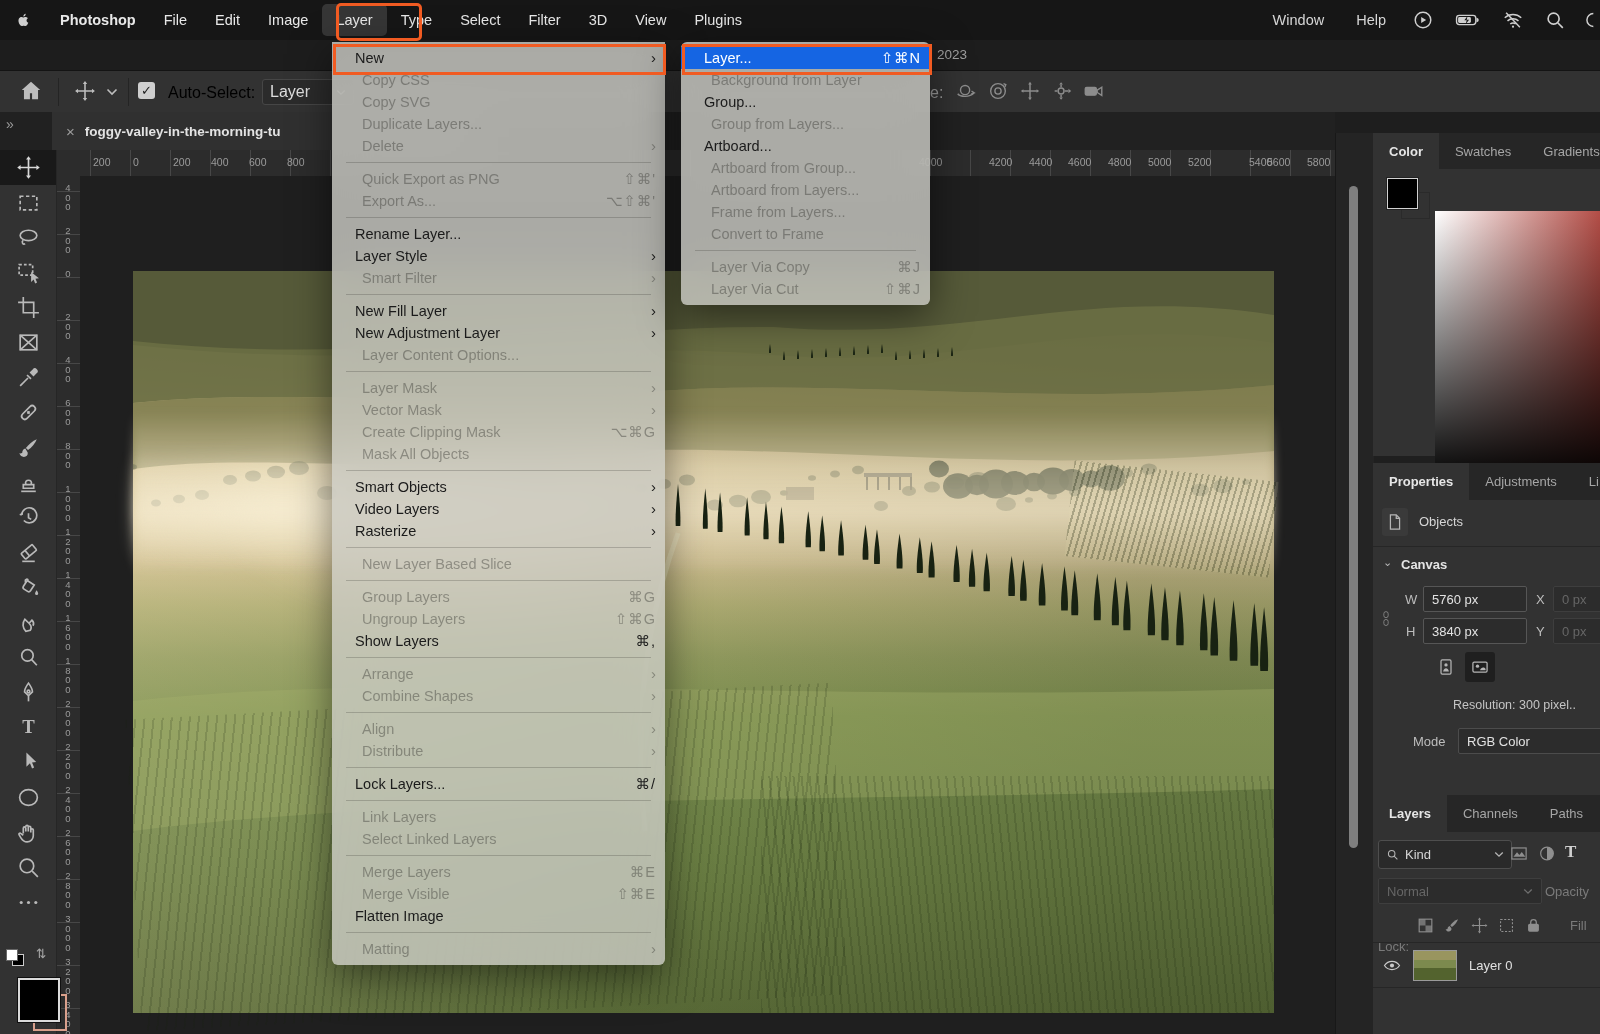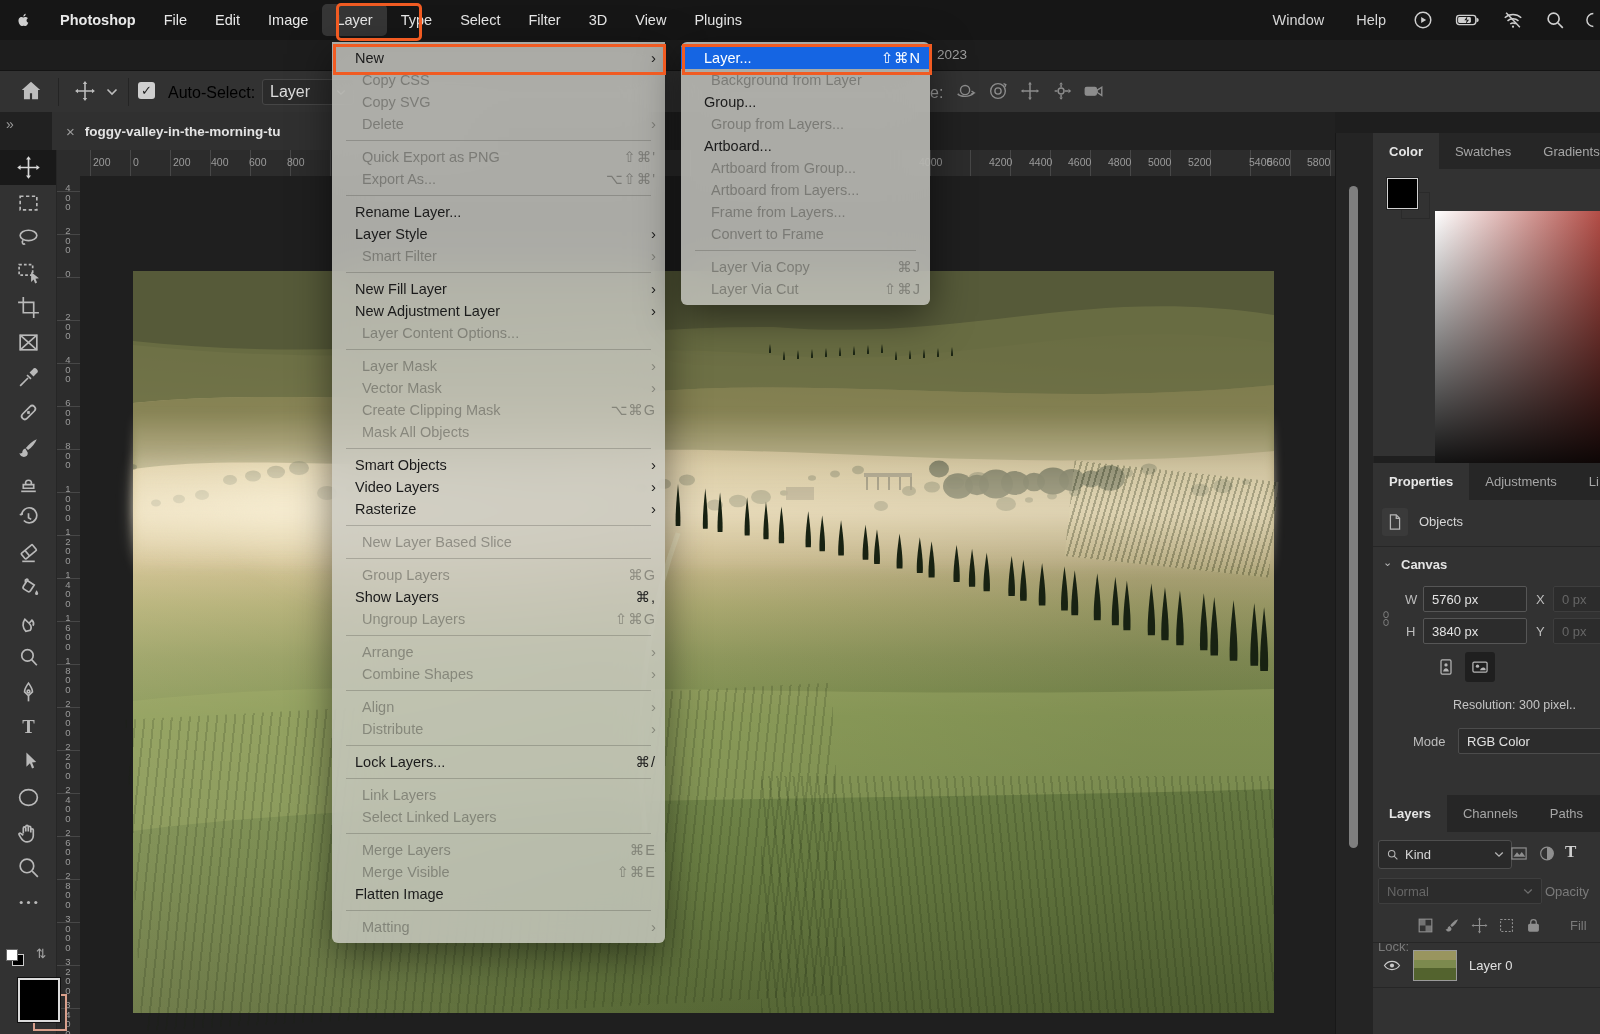--- a/index.html
+++ b/index.html
@@ -769,20 +769,23 @@
       <span class="lab">New</span>
       <span class="arr">›</span>
     </div>
     <div class="menu-item disabled">
       <span class="lab">Copy CSS</span>
     </div>
     <div class="menu-item disabled">
       <span class="lab">Copy SVG</span>
     </div>
     <div class="menu-item disabled">
+      <span class="lab">Duplicate Layers...</span>
+    </div>
+    <div class="menu-item disabled">
       <span class="lab">Delete</span>
       <span class="arr">›</span>
     </div>
     <div class="menu-sep"></div>
     <div class="menu-item disabled">
       <span class="lab">Quick Export as PNG</span>
       <span class="sc">⇧⌘'</span>
     </div>
     <div class="menu-item disabled">
       <span class="lab">Export As...</span>
@@ -843,27 +846,27 @@
     </div>
     <div class="menu-sep"></div>
     <div class="menu-item disabled">
       <span class="lab">New Layer Based Slice</span>
     </div>
     <div class="menu-sep"></div>
     <div class="menu-item disabled">
       <span class="lab">Group Layers</span>
       <span class="sc">⌘G</span>
     </div>
+    <div class="menu-item disabled">
+      <span class="lab">Ungroup Layers</span>
+      <span class="sc">⇧⌘G</span>
+    </div>
     <div class="menu-item enabled">
       <span class="lab">Show Layers</span>
       <span class="sc">⌘,</span>
-    </div>
-    <div class="menu-item disabled">
-      <span class="lab">Ungroup Layers</span>
-      <span class="sc">⇧⌘G</span>
     </div>
     <div class="menu-sep"></div>
     <div class="menu-item disabled">
       <span class="lab">Arrange</span>
       <span class="arr">›</span>
     </div>
     <div class="menu-item disabled">
       <span class="lab">Combine Shapes</span>
       <span class="arr">›</span>
     </div>

